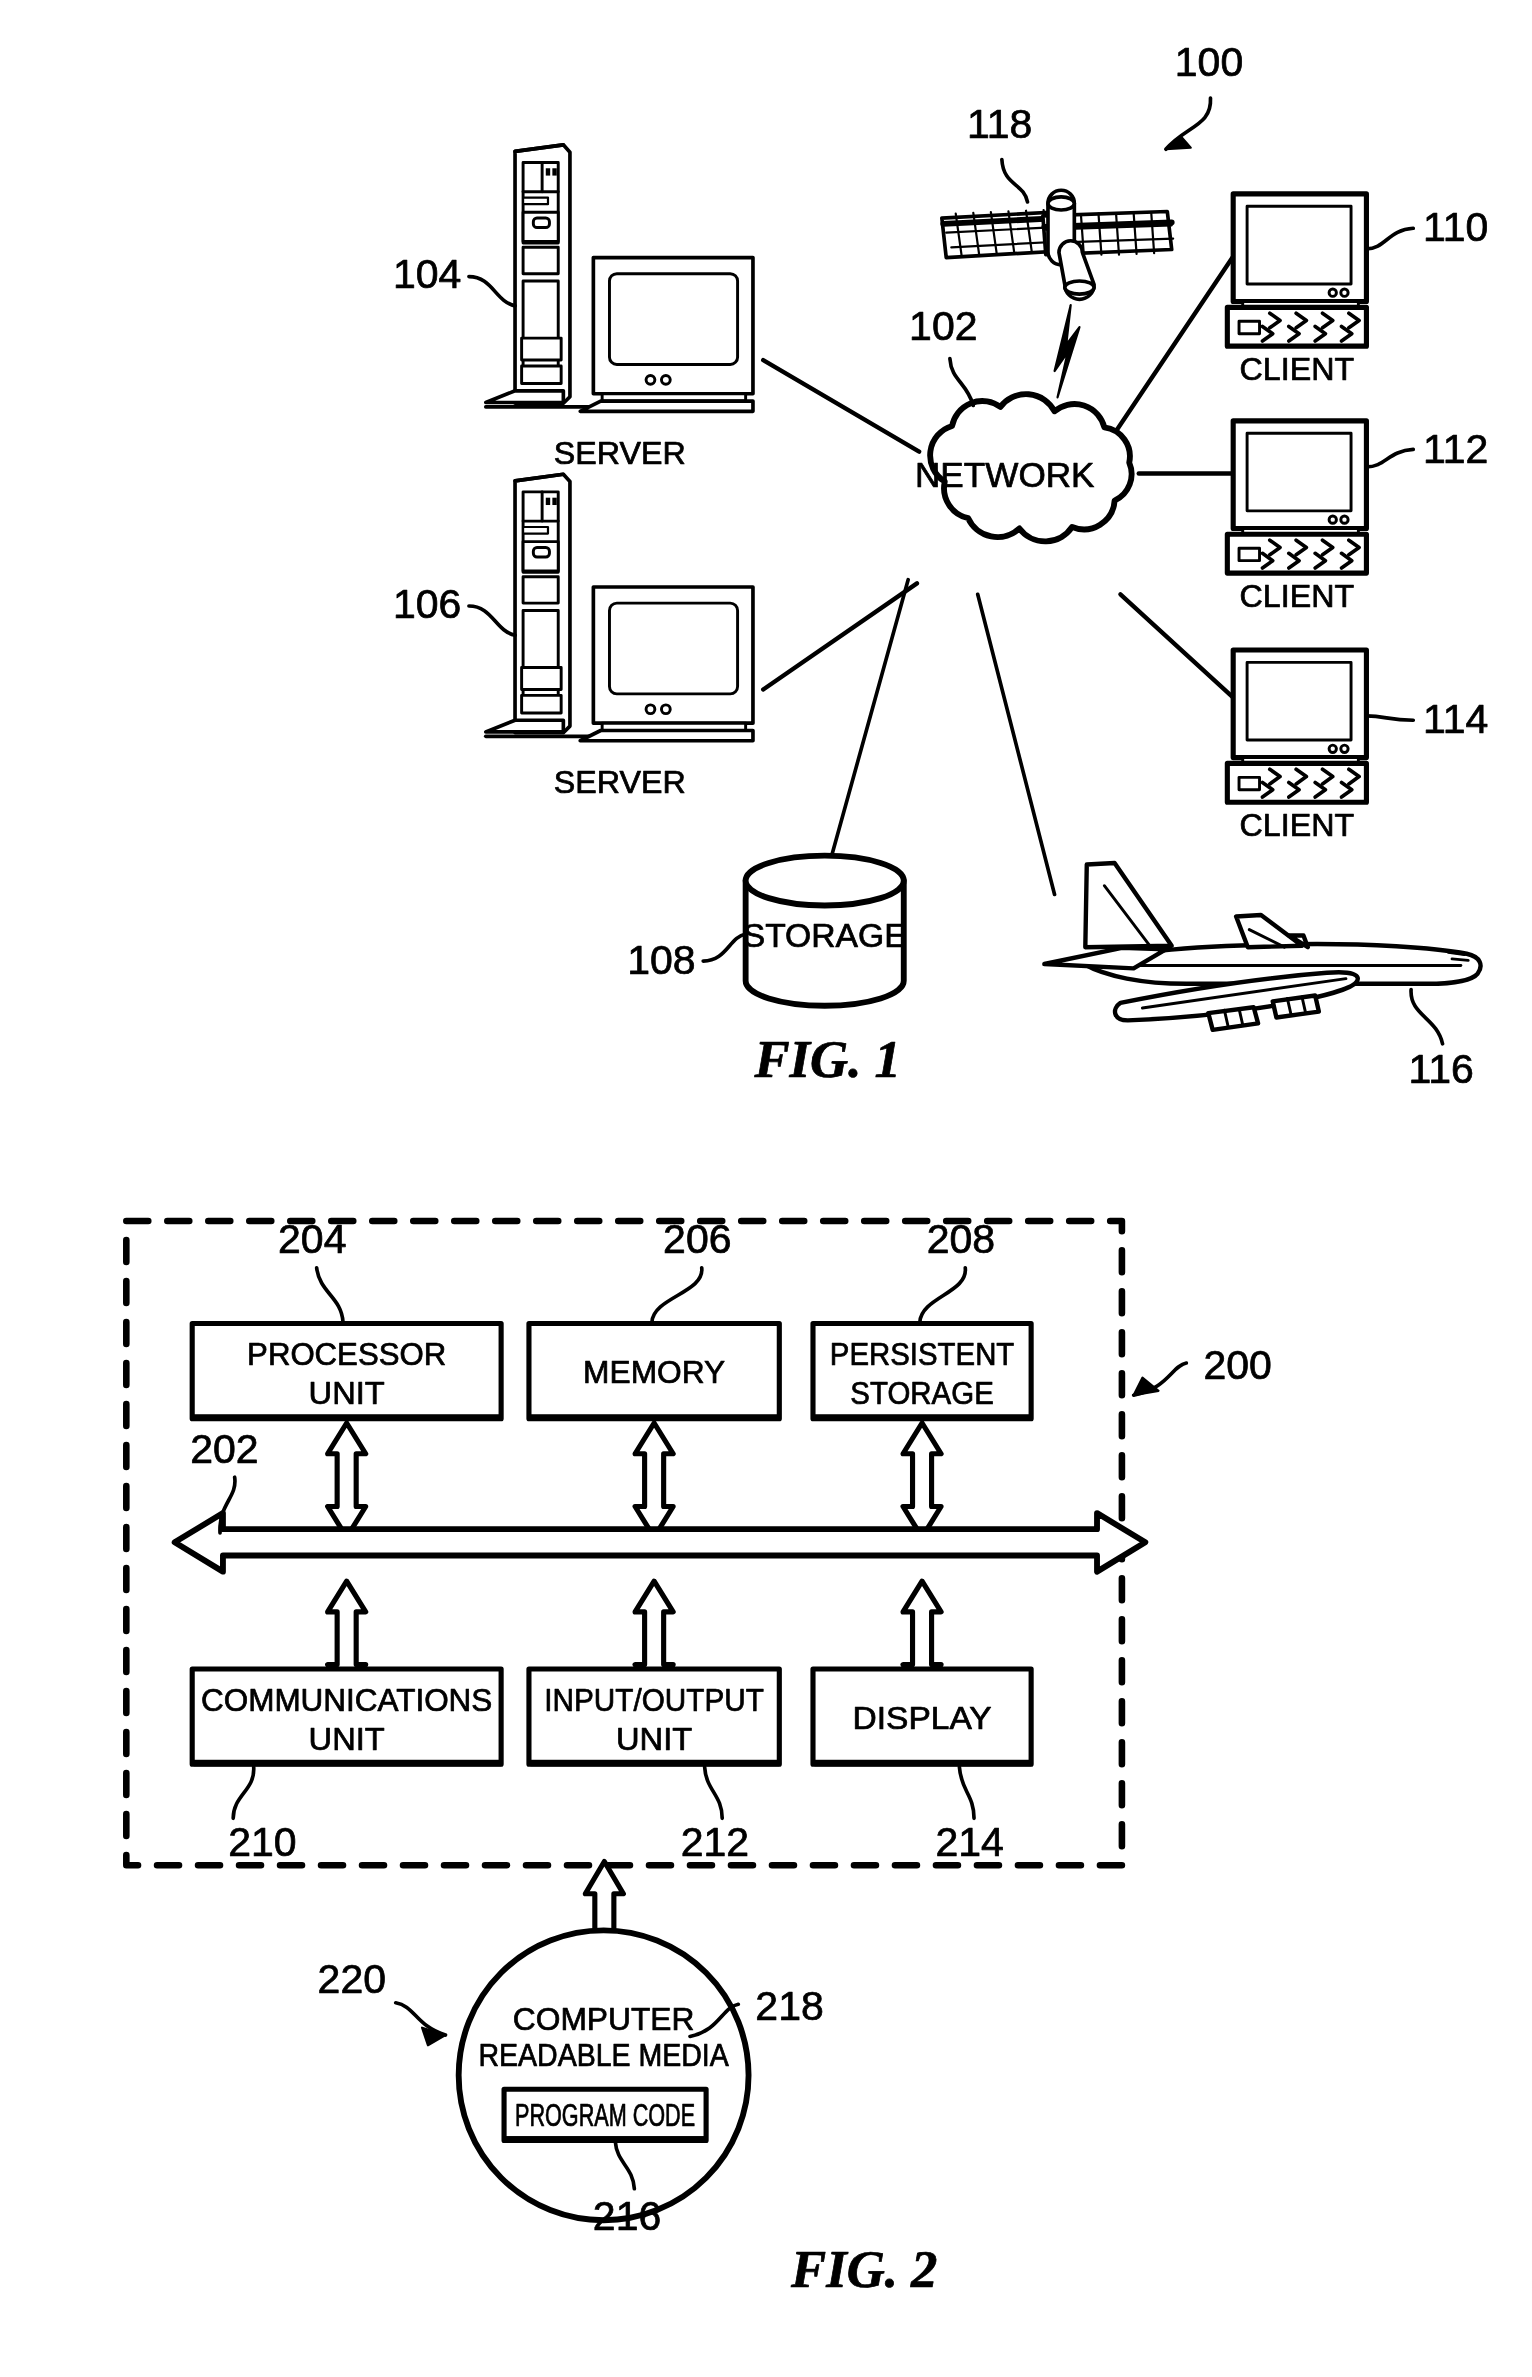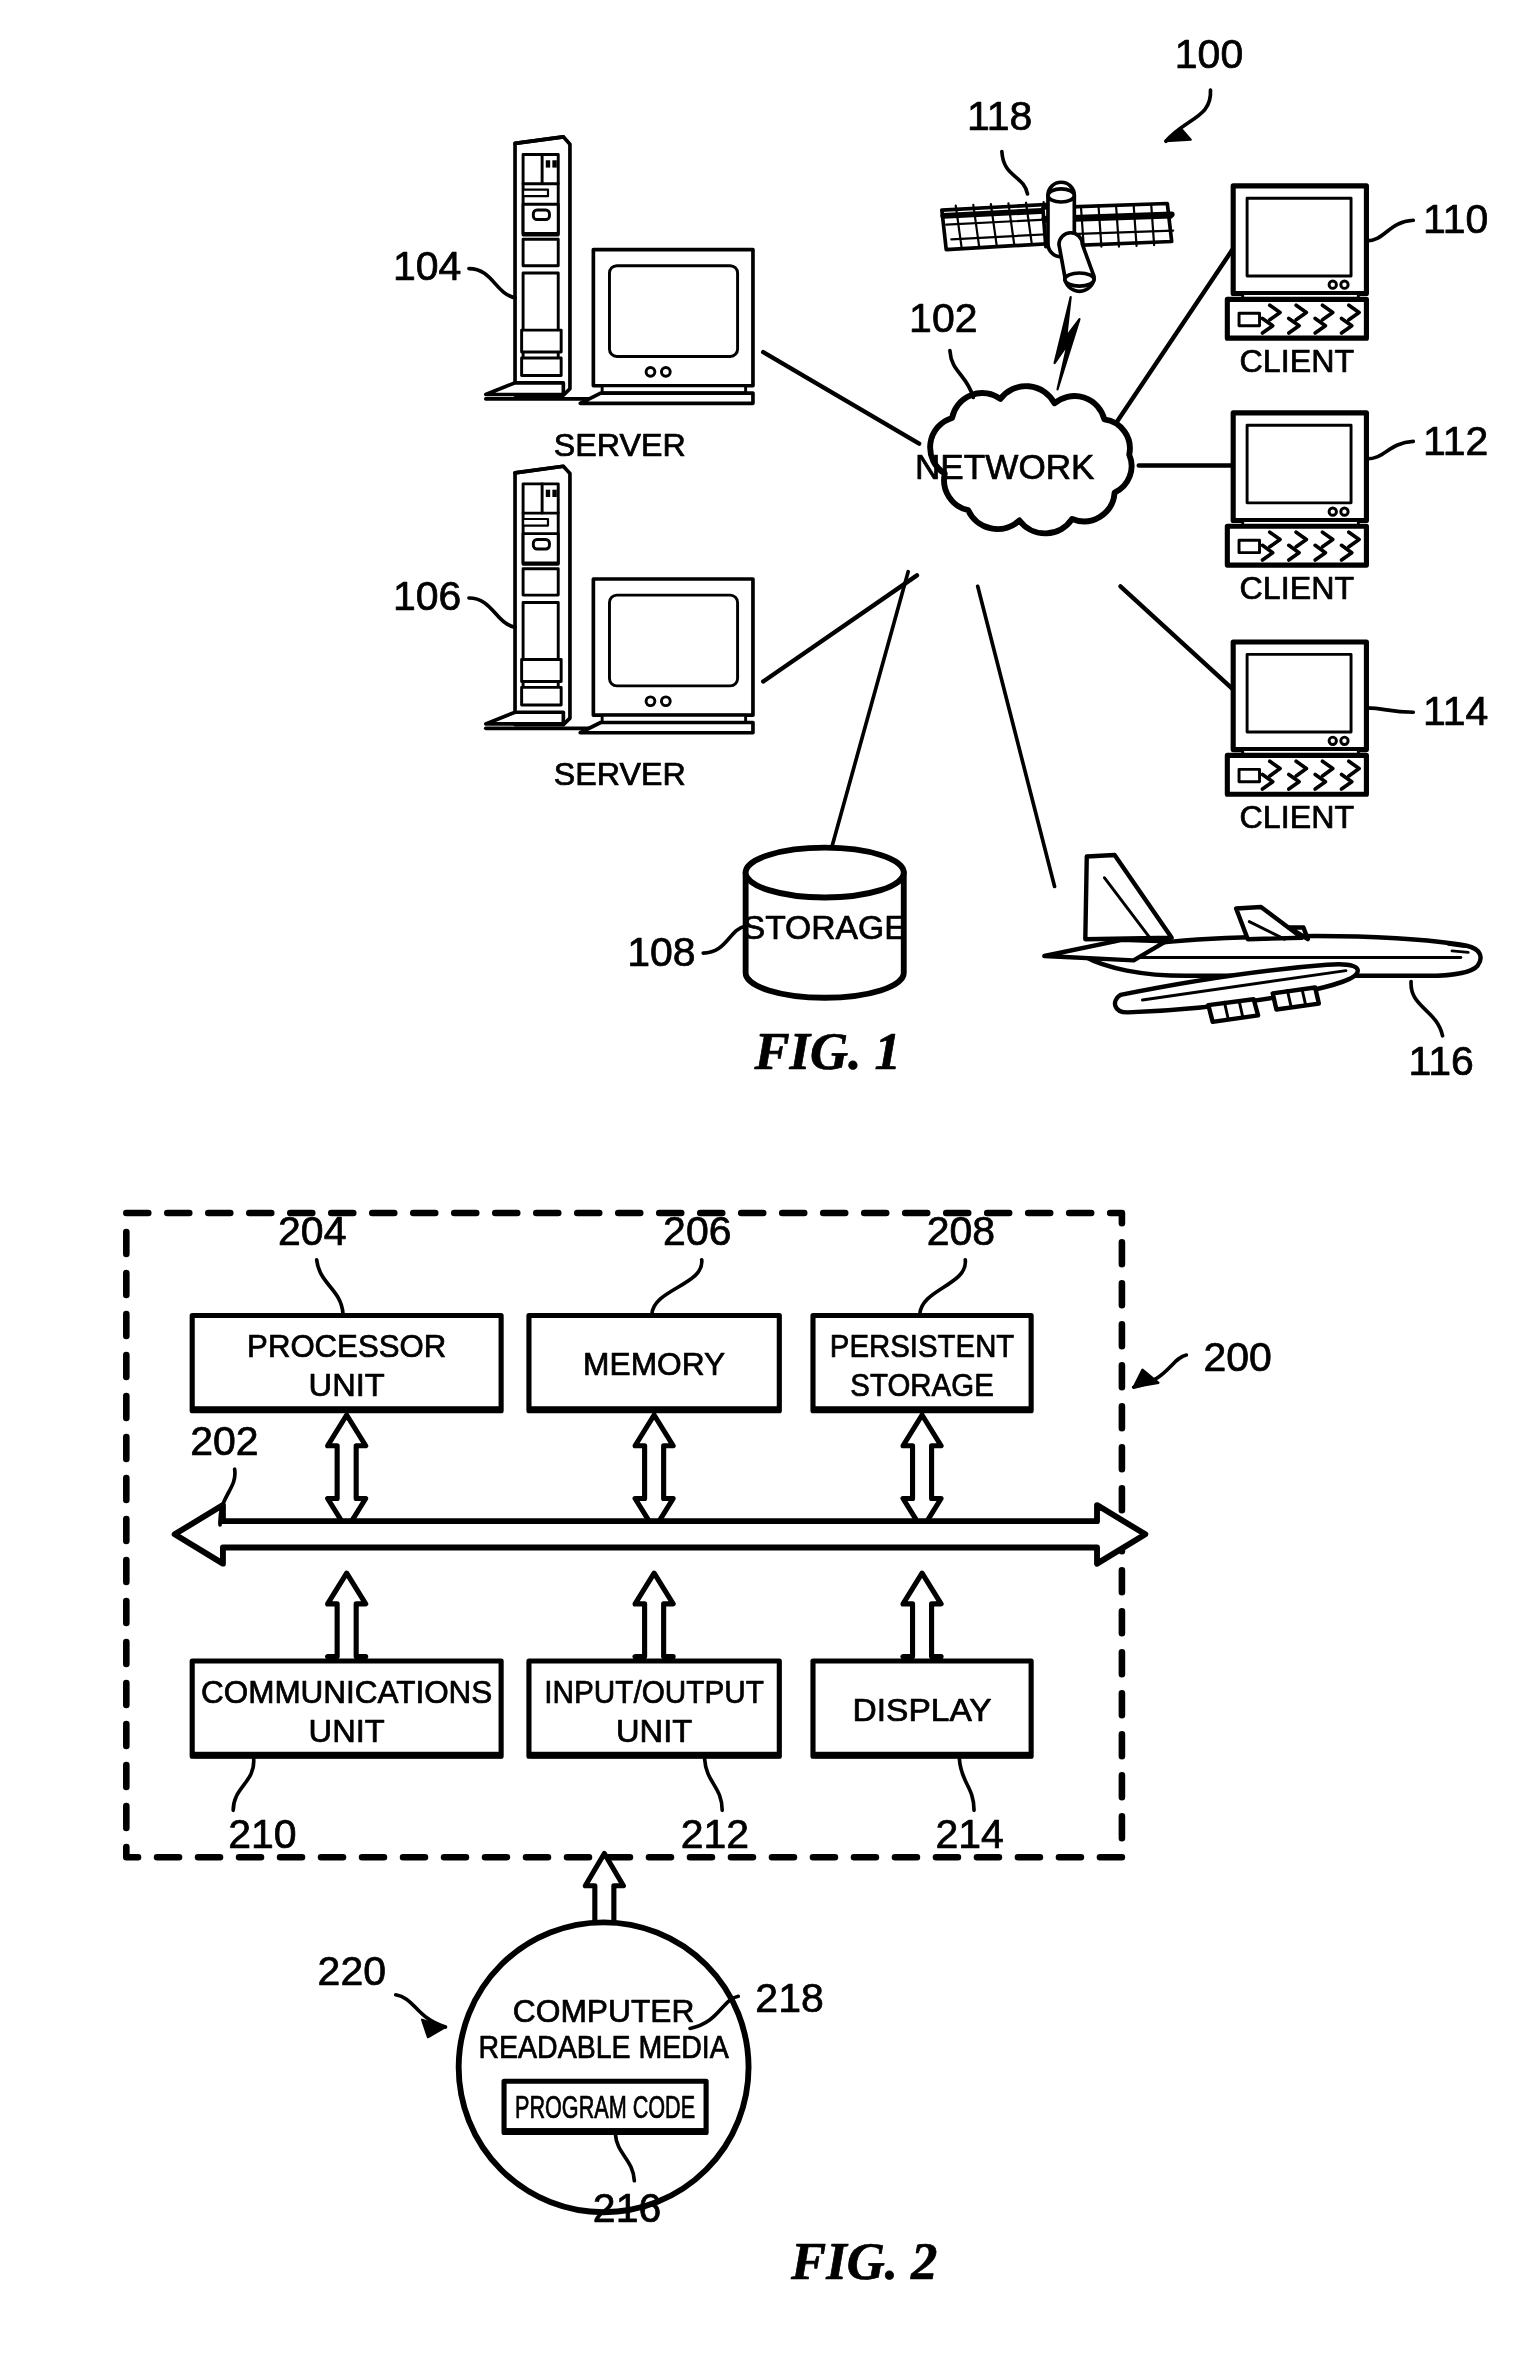--- a/index.html
+++ b/index.html
@@ -1,18 +1,18 @@
 <!DOCTYPE html>
 <html style="font-size:11.7px"><head>
 <meta charset="utf-8">
 <style>
   html,body{margin:0;padding:0;background:#ffffff;}
   body{width:1533px;height:2377px;position:relative;overflow:hidden;
        font-family:"Liberation Sans",sans-serif;color:#000;}
-  .fig{position:absolute;left:0;top:8px;width:1533px;height:2334px;}
+  .fig{position:absolute;left:0;top:16px;width:1533px;height:2334px;}
   svg{display:block;}
   .lbl{font-family:"Liberation Sans",sans-serif;fill:#000;}
   .figcap{font-family:"Liberation Serif",serif;font-style:italic;font-weight:700;fill:#000;}
 </style>
 </head>
 <body>
 
 <div class="fig">
 <svg width="1533" height="2377" viewBox="0 0 2093 3247" xmlns="http://www.w3.org/2000/svg">
   <g fill="none" stroke="#000" stroke-linecap="round" stroke-linejoin="round">

